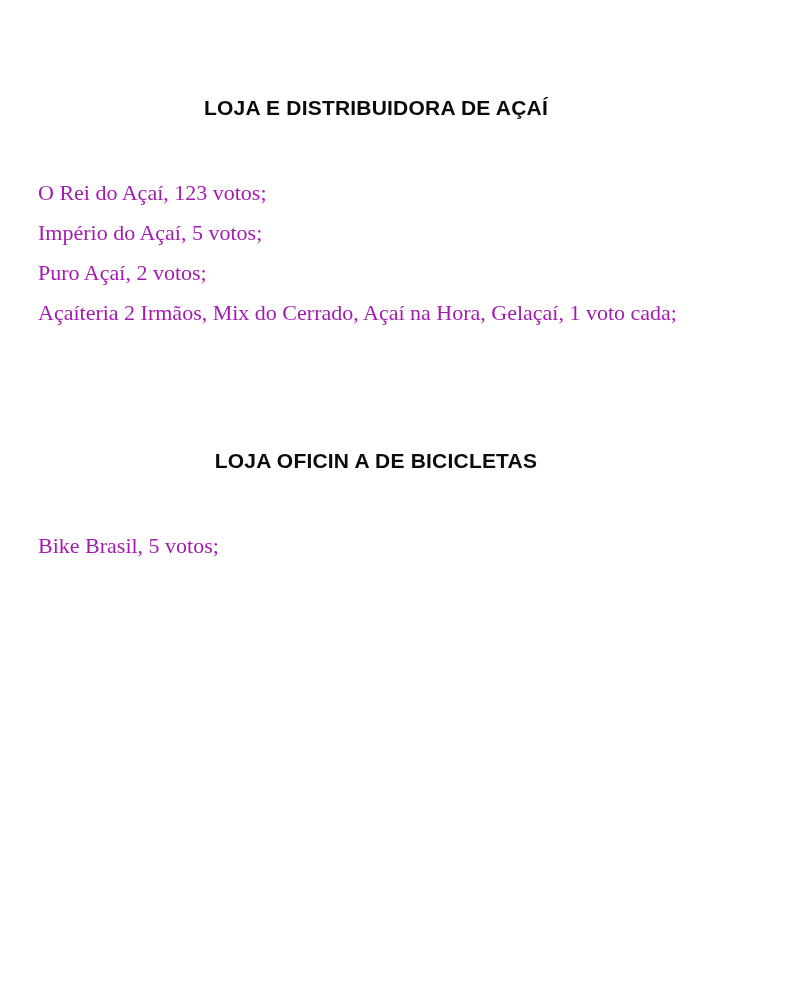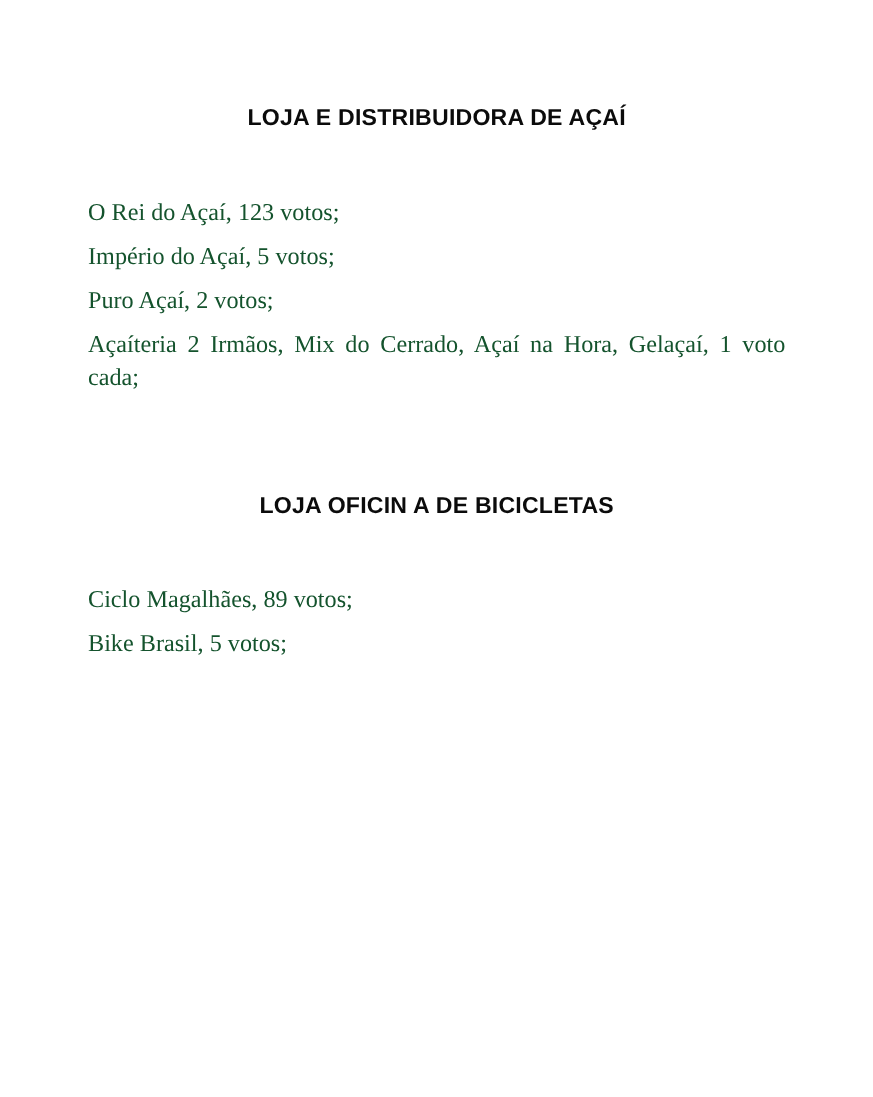--- a/index.html
+++ b/index.html
@@ -9,62 +9,61 @@
   }
   .page {
     position: relative;
     width: 794px;
     height: 997px;
     margin: 0 auto;
     background: #ffffff;
     color: #0b0b0b;
     overflow: hidden;
     box-sizing: border-box;
-    padding: 94px 80px 0 80px;
+    padding: 94px 80px 0 38px;
     font-family: "Liberation Serif", serif;
   }
   .doc-title {
     margin: 0;
     font-family: "Liberation Sans", sans-serif;
     font-weight: 700;
     font-size: 21px;
     line-height: 28px;
     text-align: center;
     color: #0b0b0b;
     letter-spacing: 0.2px;
   }
   .doc-title.second {
-    margin-top: 88px;
+    margin-top: 119px;
   }
   .vote-list {
     margin-top: 56px;
   }
   .entry {
     margin: 0 0 10px 0;
     font-family: "Liberation Serif", serif;
     font-size: 22px;
     line-height: 30px;
     text-align: justify;
-    color: #14532d;
+    color: #a21caf;
   }
 </style>
 </head>
 <body>
 
 <div class="page">
 
   <h1 class="doc-title">LOJA E DISTRIBUIDORA DE AÇAÍ</h1>
 
   <div class="vote-list">
     <p class="entry">O Rei do Açaí, 123 votos;</p>
     <p class="entry">Império do Açaí, 5 votos;</p>
     <p class="entry">Puro Açaí, 2 votos;</p>
     <p class="entry">Açaíteria 2 Irmãos, Mix do Cerrado, Açaí na Hora, Gelaçaí, 1 voto cada;</p>
   </div>
 
   <h1 class="doc-title second">LOJA OFICIN A DE BICICLETAS</h1>
 
   <div class="vote-list">
-    <p class="entry">Ciclo Magalhães, 89 votos;</p>
     <p class="entry">Bike Brasil, 5 votos;</p>
   </div>
 
 </div>
 
 </body></html>

